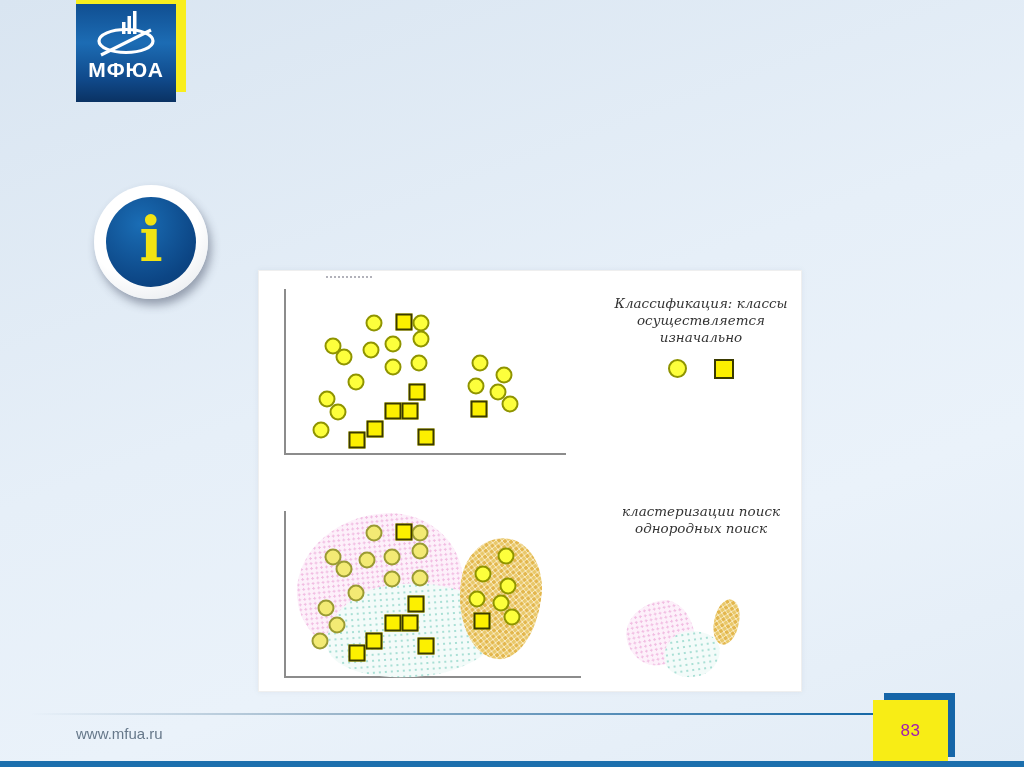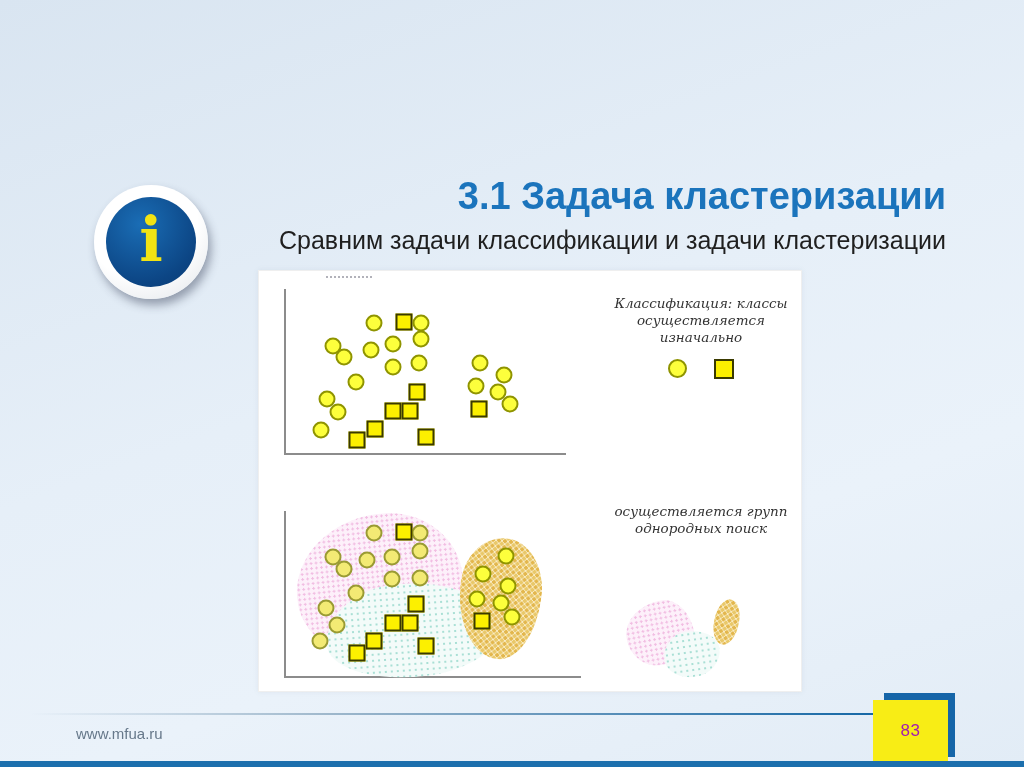--- a/index.html
+++ b/index.html
@@ -96,25 +96,37 @@
          display:flex;align-items:center;justify-content:center;}
   .badge-num{color:#a21caf;font-size:17px;letter-spacing:.5px;}
   .bottom-strip{position:absolute;left:0;bottom:0;width:1024px;height:6px;background:#1c6fad;}
 </style>
 </head>
 <body>
 
 <div class="slide">
 
 
-
-  <div class="title-block">
-    <div class="slide-title">3.1 Задача кластеризации</div>
-    <div class="slide-subtitle">Сравним задачи классификации и задачи кластеризации</div>
-  </div>
+  <div class="logo-wrap">
+    <div class="logo-box">
+      <svg class="emblem" width="70" height="52" viewBox="0 0 70 52">
+        <g fill="none" stroke="#ffffff">
+          <rect x="31" y="14" width="3.5" height="12" fill="#ffffff" stroke="none"></rect>
+          <rect x="36.5" y="8" width="3.5" height="18" fill="#ffffff" stroke="none"></rect>
+          <rect x="42" y="3" width="3.5" height="23" fill="#ffffff" stroke="none"></rect>
+          <ellipse cx="35" cy="33" rx="27" ry="11.5" stroke-width="3.2"></ellipse>
+          <path d="M10 47 L60 22" stroke-width="3.2"></path>
+        </g>
+      </svg>
+      <div class="logo-abbr">МФЮА</div>
+    </div>
+    <div class="logo-yellow-right"></div>
+    <div class="logo-yellow-top"></div>
+  </div>
+
 
   <div class="info-icon">
     <div class="info-icon-inner">
       <span class="info-glyph">i</span>
     </div>
   </div>
 
   <div class="figure">
     <div class="dotted-mark"></div>
 
@@ -186,21 +198,21 @@
         <div class="pt square" style="left: 42.6%; top: 12.7%;"></div>
         <div class="pt square" style="left: 46.8%; top: 56.4%;"></div>
         <div class="pt square" style="left: 38.7%; top: 67.9%;"></div>
         <div class="pt square" style="left: 44.7%; top: 67.9%;"></div>
         <div class="pt square" style="left: 31.9%; top: 78.8%;"></div>
         <div class="pt square" style="left: 25.9%; top: 86.1%;"></div>
         <div class="pt square" style="left: 50.4%; top: 81.8%;"></div>
         <div class="pt square" style="left: 70.2%; top: 66.7%;"></div>
       </div>
     <div class="caption caption-bottom">
-        <div>осуществляется групп</div>
+        <div>кластеризации поиск</div>
         <div>однородных поиск</div>
       </div>
     <div class="blob pink blob-pink-mini"></div>
     <div class="blob orange blob-orange-mini"></div>
     <div class="blob cyan blob-cyan-mini"></div>
   </div>
 
   <div class="footer-line"></div>
   <div class="website">www.mfua.ru</div>
   <div class="badge-shadow"></div>

